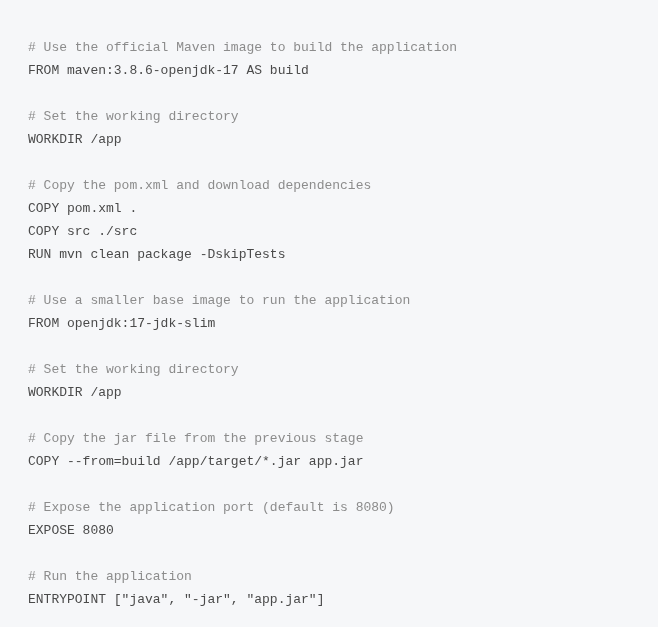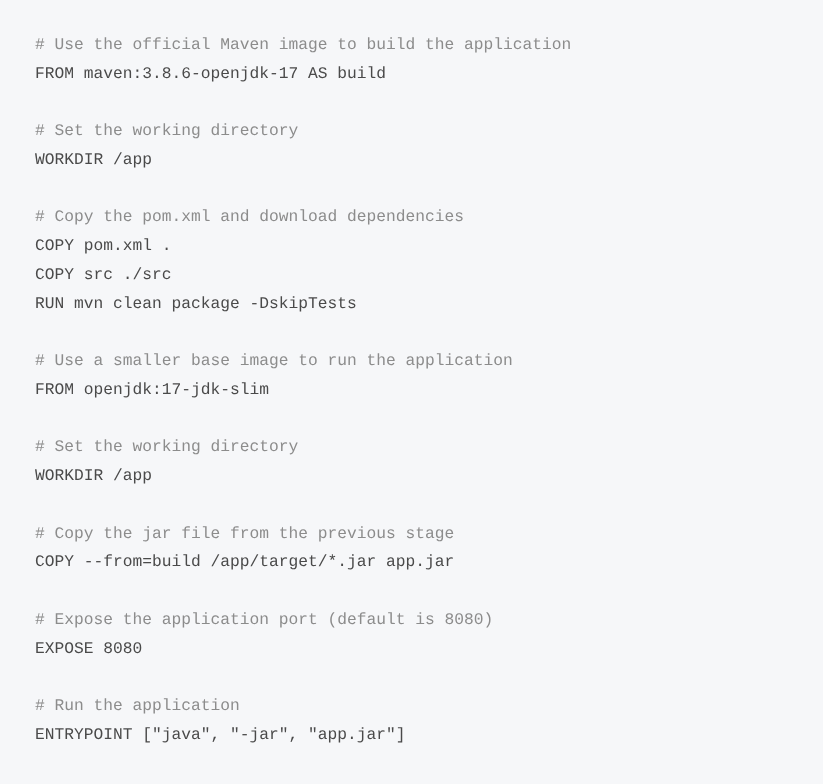--- a/index.html
+++ b/index.html
@@ -11,20 +11,21 @@
       font-family: 'Consolas', 'Monaco', 'Courier New', monospace;
       background-color: #f6f7f9;
       font-size: 13px;
       line-height: 1.77;
       padding: 24px 28px;
       color: #4a4a4a;
       width: 658px;
     }
     .code-block {
       white-space: pre;
+      margin-top: 12px;
     }
     .comment {
       color: #8c8c8c;
     }
     .text {
       color: #4a4a4a;
     }
   </style>
 </head>
 <body>

